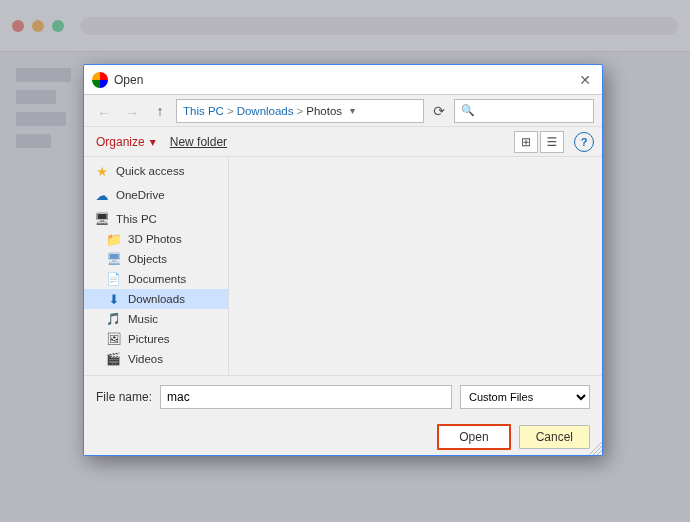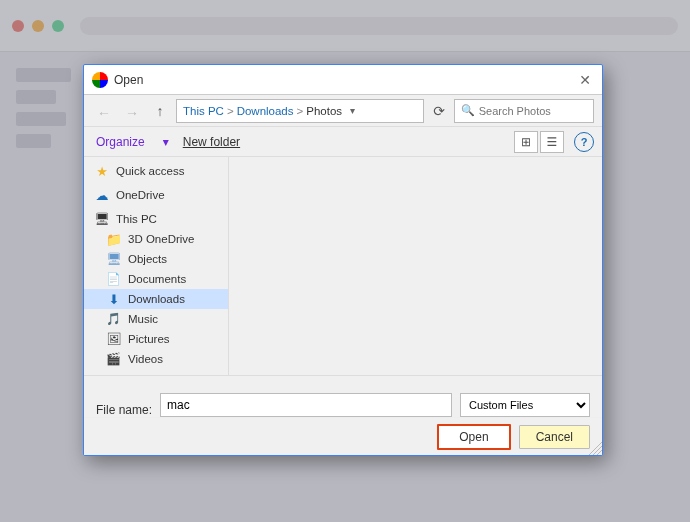--- a/index.html
+++ b/index.html
@@ -210,24 +210,24 @@
       background: #f0f0f0;
       border-bottom: 1px solid #ddd;
       display: flex;
       align-items: center;
       padding: 0 8px;
       gap: 6px;
     }
     .organize-btn {
       display: flex;
       align-items: center;
-      gap: 18px;
-      cursor: pointer;
-      font-size: 12px;
-      color: #6d28d9;
+      gap: 5px;
+      cursor: pointer;
+      font-size: 12px;
+      color: #b91c1c;
       padding: 2px 4px;
       border-radius: 2px;
     }
     .new-folder-btn {
       cursor: pointer;
       font-size: 12px;
       color: #333;
       padding: 2px 4px;
       border-radius: 2px;
       text-decoration: underline;
@@ -423,22 +423,22 @@
       color: #333;
       text-align: center;
     }
 
     
     .bottom-bar {
       height: 42px;
       background: #f0f0f0;
       border-top: 1px solid #ddd;
       display: flex;
-      align-items: flex-end;
-      padding: 0 12px;
+      align-items: center;
+      padding: 8px 12px;
       gap: 8px;
     }
     .filename-label {
       font-size: 12px;
       color: #333;
       white-space: nowrap;
     }
     .filename-input {
       flex: 1;
       height: 24px;
@@ -555,21 +555,20 @@
         <span class="address-sep">&gt;</span>
         <span style="color:#333;">Photos</span>
       </div>
       <span class="address-dropdown">▾</span>
     </div>
 
     <span class="toolbar-refresh">⟳</span>
 
     <div class="search-box">
       <span style="color:#888;font-size:11px;">🔍</span>
-      <input type="text" placeholder="Search Photos" style="">
     </div>
   </div>
 
   <div class="toolbar2">
     <div class="organize-btn">
       <span>Organize</span>
       <span>▾</span>
     </div>
     <div class="new-folder-btn">New folder</div>
 
@@ -596,21 +595,21 @@
       </div>
       <div class="sidebar-separator"></div>
 
       <div class="sidebar-item">
         <span class="sidebar-icon" style="font-size:12px;">🖥</span>
         <span>This PC</span>
       </div>
 
       <div class="sidebar-item" style="padding-left:22px;">
         <span class="sidebar-icon" style="color:#dcb46a;font-size:13px;">📁</span>
-        <span>3D OneDrive</span>
+        <span>3D Photos</span>
       </div>
 
       <div class="sidebar-item" style="padding-left:22px;">
         <span class="sidebar-icon" style="color:#6699cc;font-size:12px;">🖥</span>
         <span>Objects</span>
       </div>
 
       <div class="sidebar-item" style="padding-left:22px;">
         <span class="sidebar-icon" style="font-size:12px;">📄</span>
         <span>Documents</span>

